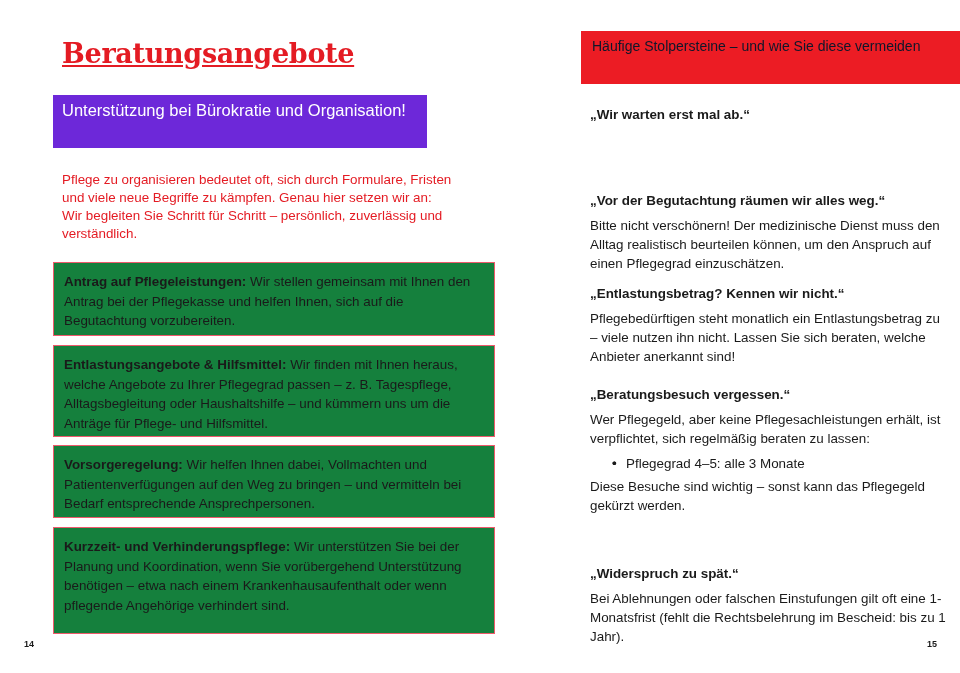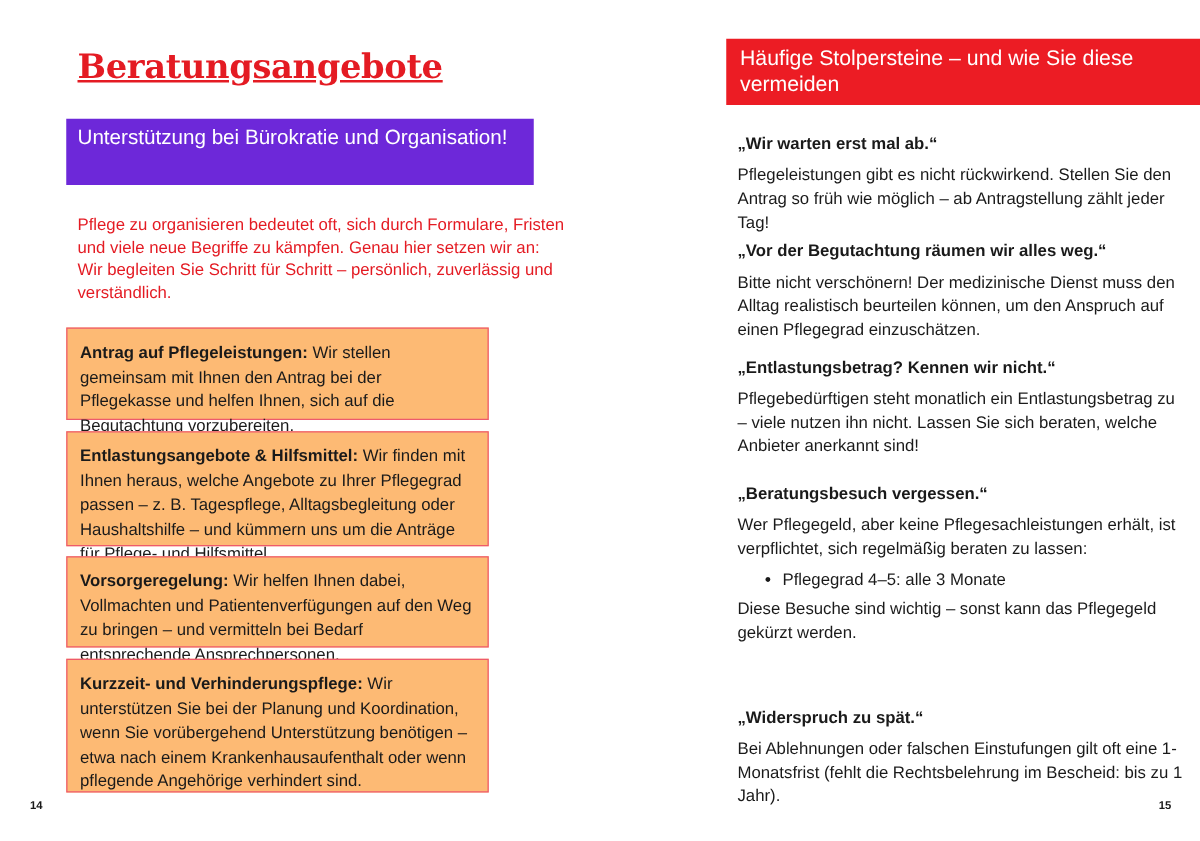--- a/index.html
+++ b/index.html
@@ -20,39 +20,39 @@
   .left-banner {
     position: absolute; left: 53px; top: 95px; width: 374px; height: 53px;
     background: #6d28d9; color: #fff;
     font-size: 16.5px; line-height: 21px; padding: 5px 0 0 9px;
   }
   .intro {
     position: absolute; left: 62px; top: 171px; width: 390px;
     color: #e41b23; font-size: 13.4px; line-height: 18px;
   }
   .box {
-    position: absolute; left: 53px; width: 338px;
-    border: 1.5px solid #ee5a6c; background: #fdba74;
+    position: absolute; left: 53px; width: 442px;
+    border: 1.5px solid #ee5a6c; background: #15803d;
     padding: 9px 10px 0 10px;
     font-size: 13.4px; line-height: 19.5px; color: #1a1a1a;
   }
   .box b { font-weight: bold; }
   .box-1 { top: 262px; height: 74px; }
   .box-2 { top: 345px; height: 92px; }
   .box-3 { top: 445px; height: 73px; }
   .box-4 { top: 527px; height: 107px; }
 
   .page-num { position: absolute; font-size: 9px; font-weight: bold; color: #1a1a1a; }
   .page-num-left { left: 24px; top: 639px; }
   .page-num-right { left: 447px; top: 639px; }
 
   .right-banner {
     position: absolute; left: 101px; top: 31px; width: 379px; height: 53px;
-    background: #ec1c24; color: #ffffff;
-    font-size: 17px; line-height: 21px; padding: 5px 0 0 11px;
+    background: #ec1c24; color: #0f172a;
+    font-size: 14px; line-height: 21px; padding: 5px 0 0 11px;
   }
   .pitfall { position: absolute; left: 110px; width: 360px; }
   .pitfall h3 { font-size: 13.4px; font-weight: bold; line-height: 18px; margin-bottom: 6px; color: #1a1a1a; }
   .pitfall p { font-size: 13.4px; line-height: 19px; color: #1a1a1a; }
   .pitfall ul { list-style: none; margin: 4px 0 2px 22px; }
   .pitfall li { font-size: 13.4px; line-height: 23px; position: relative; padding-left: 14px; }
   .pitfall li .bullet { position: absolute; left: 0; top: 0; }
 
   .pf-1 { top: 106px; }
   .pf-2 { top: 192px; }
@@ -82,21 +82,20 @@
   </div>
 
   <div class="page-num page-num-left">14</div>
 </div>
 
 <div class="page page-right">
   <div class="right-banner">Häufige Stolpersteine – und wie Sie diese vermeiden</div>
 
   <div class="pitfall pf-1">
     <h3>„Wir warten erst mal ab.“</h3>
-    <p>Pflegeleistungen gibt es nicht rückwirkend. Stellen Sie den Antrag so früh wie möglich – ab Antragstellung zählt jeder Tag!</p>
   </div>
   <div class="pitfall pf-2">
     <h3>„Vor der Begutachtung räumen wir alles weg.“</h3>
     <p>Bitte nicht verschönern! Der medizinische Dienst muss den Alltag realistisch beurteilen können, um den Anspruch auf einen Pflegegrad einzuschätzen.</p>
   </div>
   <div class="pitfall pf-3">
     <h3>„Entlastungsbetrag? Kennen wir nicht.“</h3>
     <p>Pflegebedürftigen steht monatlich ein Entlastungsbetrag zu – viele nutzen ihn nicht. Lassen Sie sich beraten, welche Anbieter anerkannt sind!</p>
   </div>
   <div class="pitfall pf-4">

